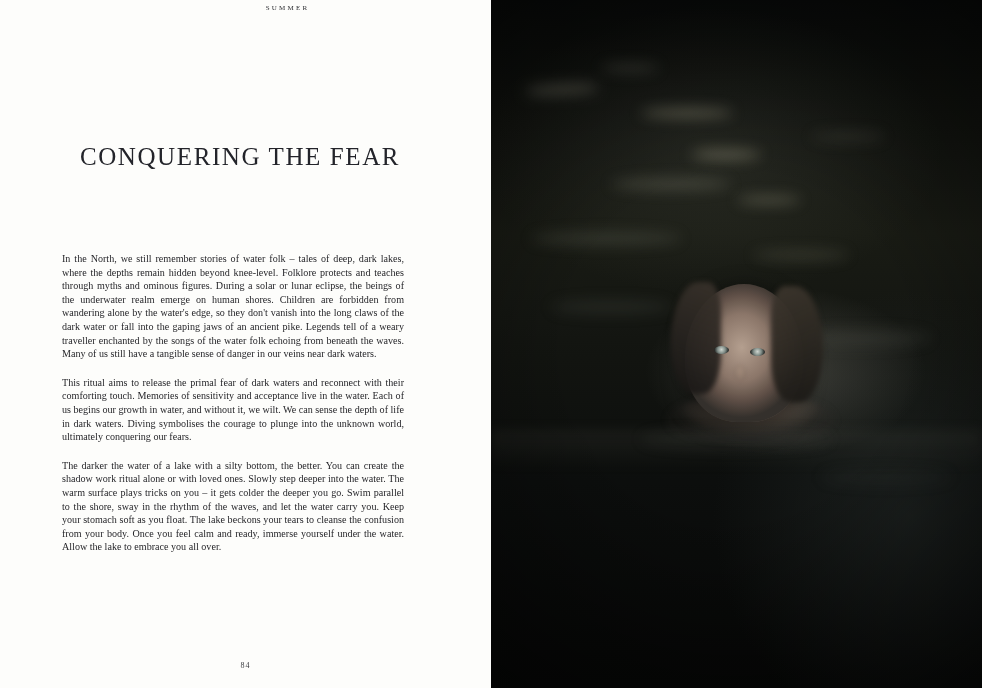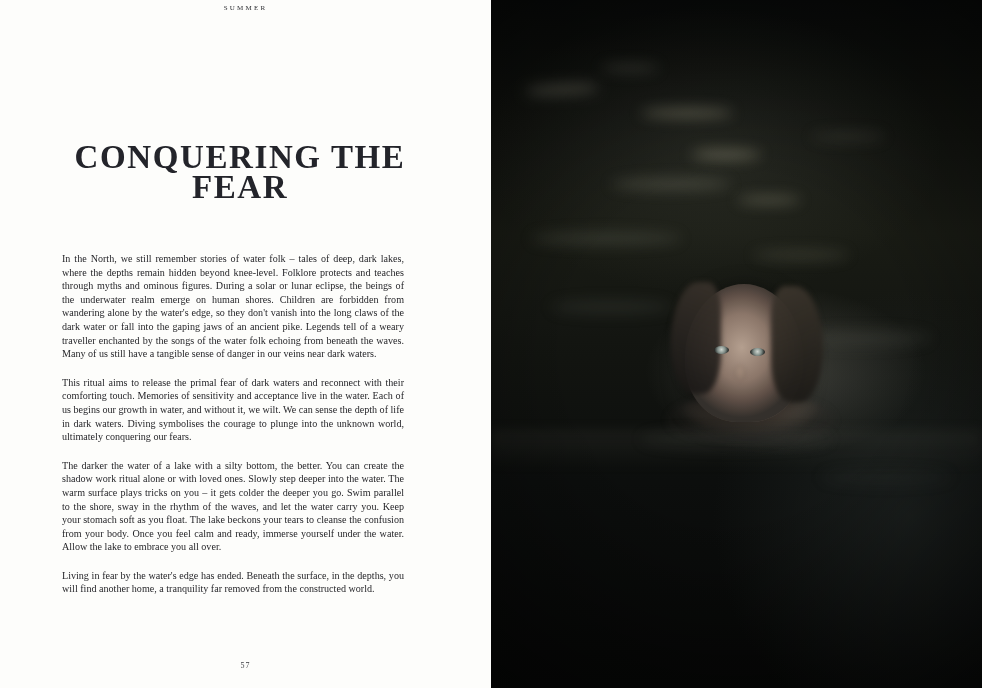--- a/index.html
+++ b/index.html
@@ -27,35 +27,36 @@
     position: absolute;
     left: 0;
     top: 4px;
     width: 491px;
     text-align: center;
     font-family: "Liberation Serif", serif;
     font-size: 7px;
     letter-spacing: 2.2px;
     color: #2e2f33;
     text-transform: uppercase;
+    padding-left: 42px;
   }
   .title-block {
     position: absolute;
     left: 62px;
     top: 142px;
     width: 356px;
     text-align: center;
     color: #23242a;
   }
   .title-line {
     font-family: "Liberation Serif", serif;
-    font-size: 33px;
+    font-size: 25px;
     letter-spacing: 1.6px;
     line-height: 30px;
-    font-weight: 700;
+    font-weight: 400;
     text-transform: uppercase;
   }
   .body-col {
     position: absolute;
     left: 62px;
     top: 252px;
     width: 356px;
   }
   .body-col p {
     margin: 0 14px 15px 0;
@@ -214,24 +215,23 @@
     <div class="running-head">SUMMER</div>
 
     <div class="title-block">
       <div class="title-line">CONQUERING THE FEAR</div>
     </div>
 
     <div class="body-col">
       <p>In the North, we still remember stories of water folk – tales of deep, dark lakes, where the depths remain hidden beyond knee-level. Folklore protects and teaches through myths and ominous figures. During a solar or lunar eclipse, the beings of the underwater realm emerge on human shores. Children are forbidden from wandering alone by the water's edge, so they don't vanish into the long claws of the dark water or fall into the gaping jaws of an ancient pike. Legends tell of a weary traveller enchanted by the songs of the water folk echoing from beneath the waves. Many of us still have a tangible sense of danger in our veins near dark waters.</p>
       <p>This ritual aims to release the primal fear of dark waters and reconnect with their comforting touch. Memories of sensitivity and acceptance live in the water. Each of us begins our growth in water, and without it, we wilt. We can sense the depth of life in dark waters. Diving symbolises the courage to plunge into the unknown world, ultimately conquering our fears.</p>
       <p>The darker the water of a lake with a silty bottom, the better. You can create the shadow work ritual alone or with loved ones. Slowly step deeper into the water. The warm surface plays tricks on you – it gets colder the deeper you go. Swim parallel to the shore, sway in the rhythm of the waves, and let the water carry you. Keep your stomach soft as you float. The lake beckons your tears to cleanse the confusion from your body. Once you feel calm and ready, immerse yourself under the water. Allow the lake to embrace you all over.</p>
-      <p>Living in fear by the water's edge has ended. Beneath the surface, in the depths, you will find another home, a tranquility far removed from the constructed world.</p>
     </div>
 
-    <div class="folio">57</div>
+    <div class="folio">84</div>
   </div>
 
   <div class="right-page">
     <div class="photo">
       <div class="water-streak s1"></div>
       <div class="water-streak s2"></div>
       <div class="water-streak s3"></div>
       <div class="water-streak s4"></div>
       <div class="water-streak s5"></div>
       <div class="water-streak s6"></div>

